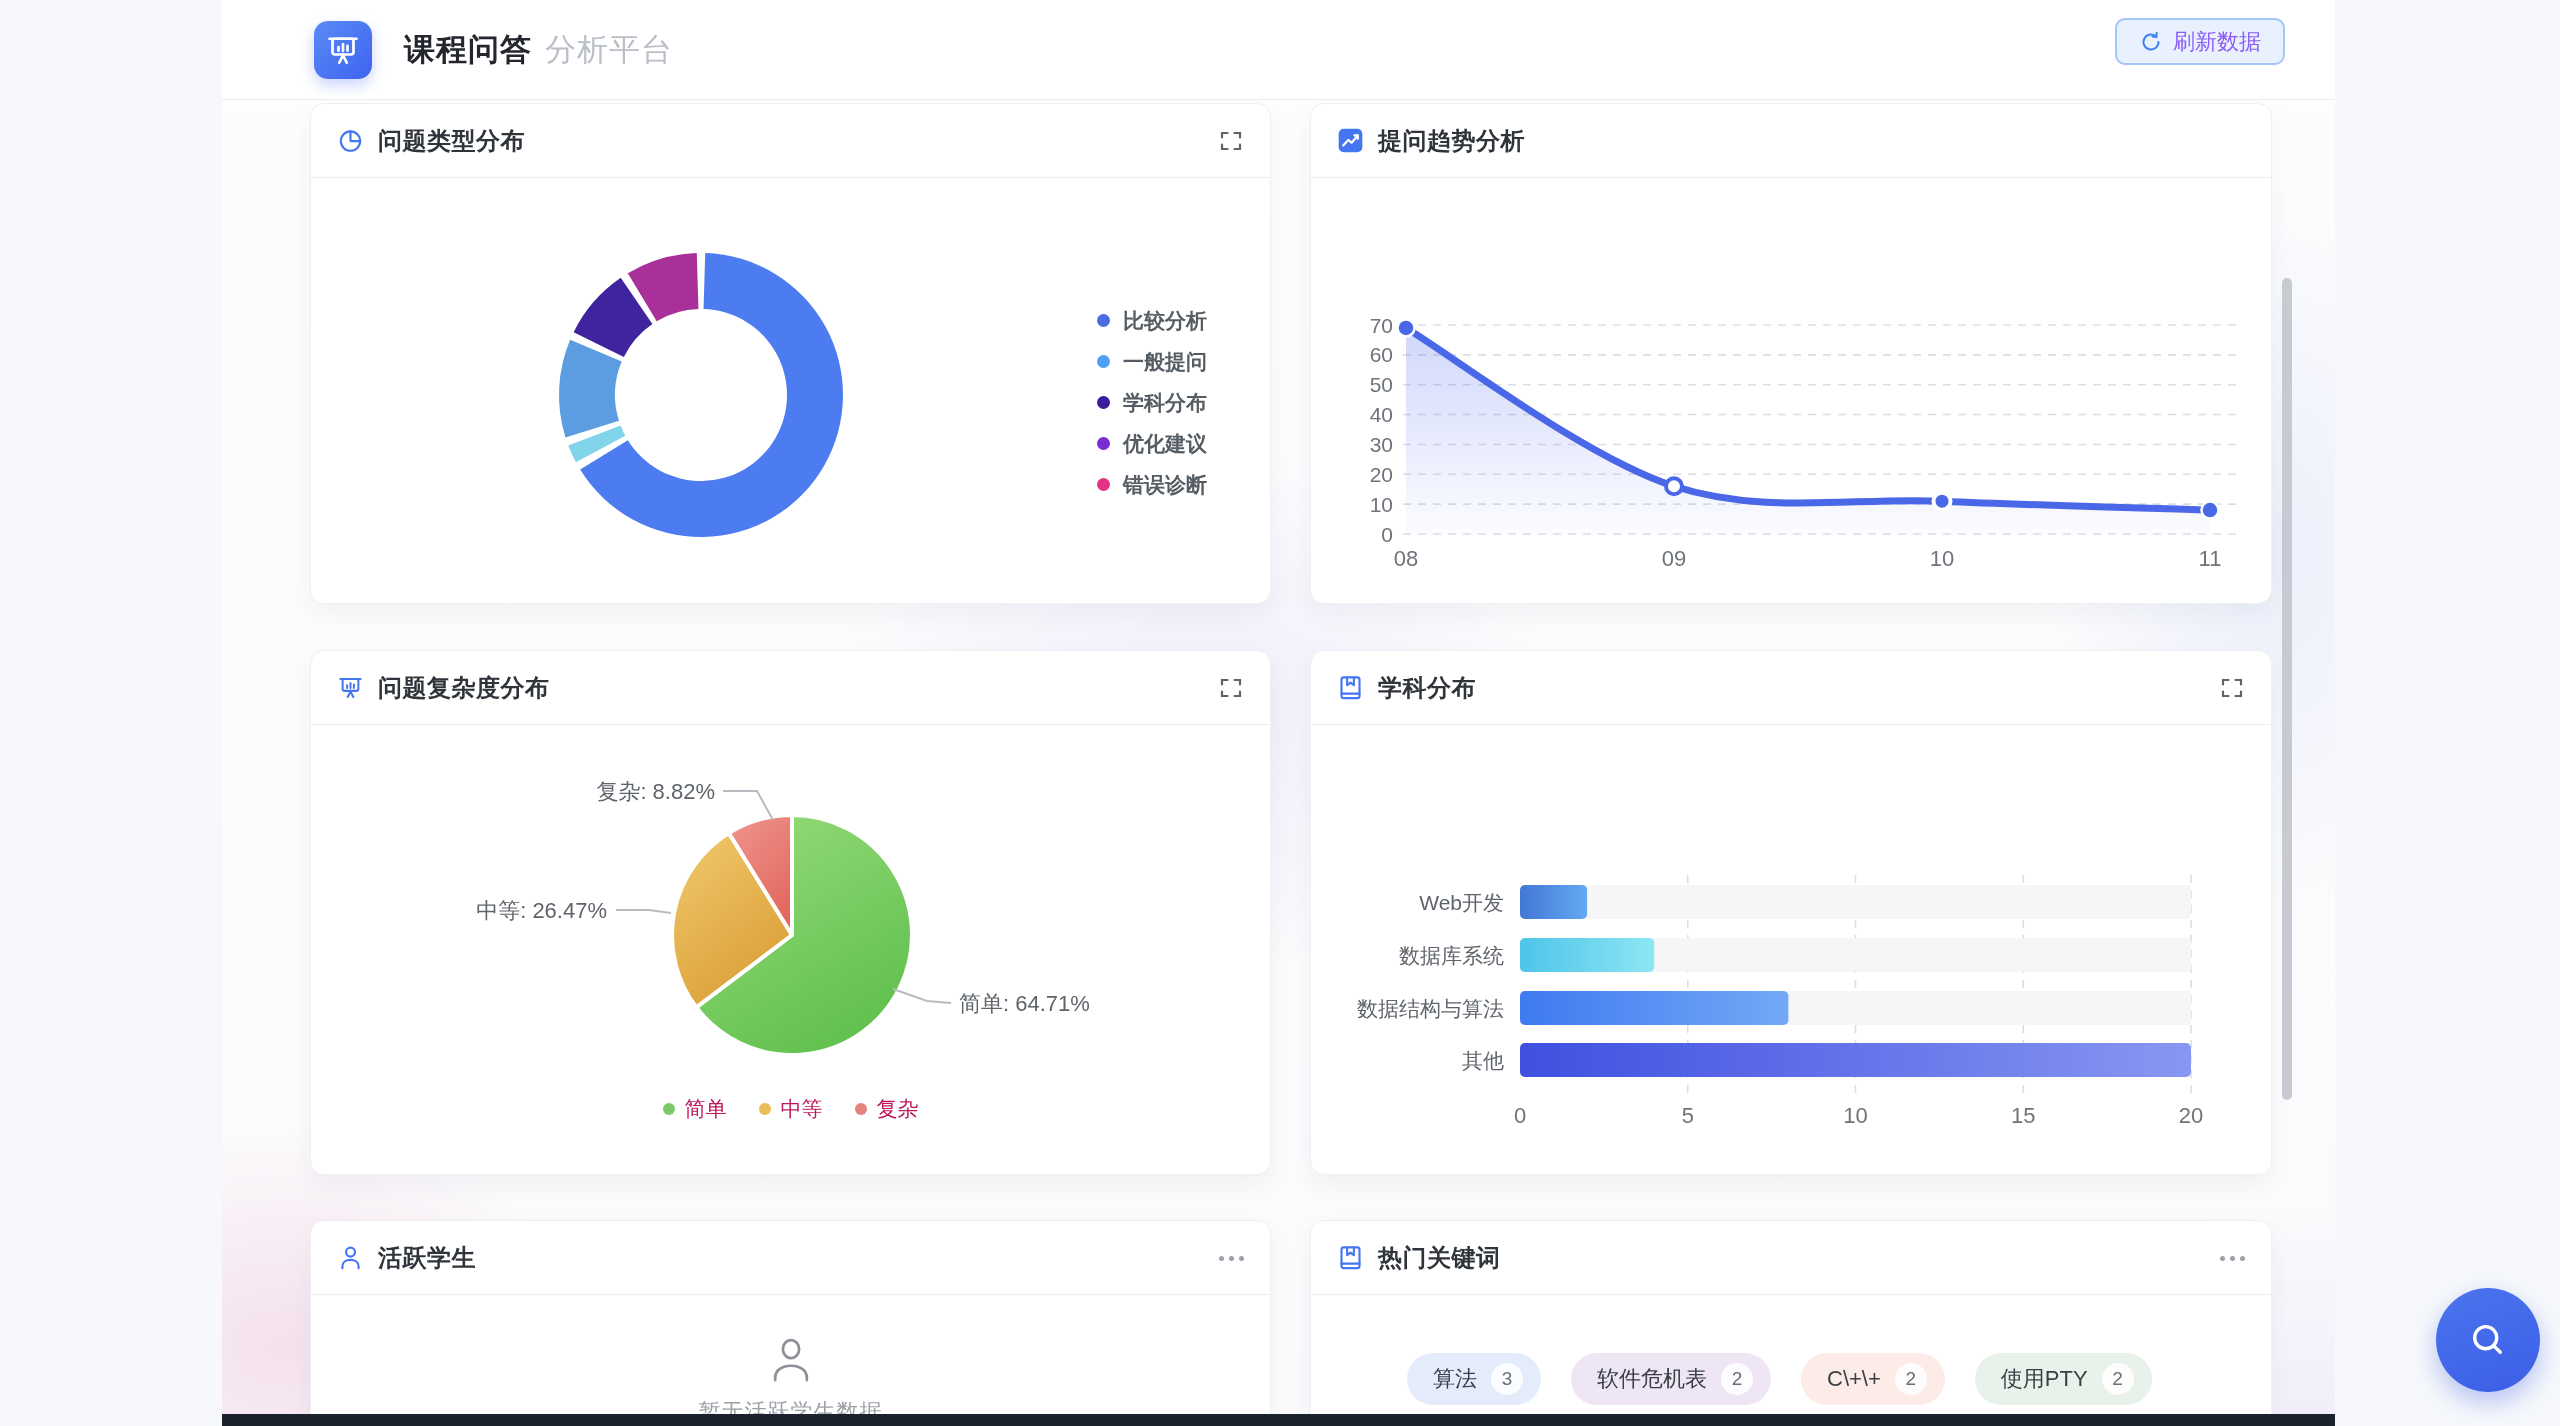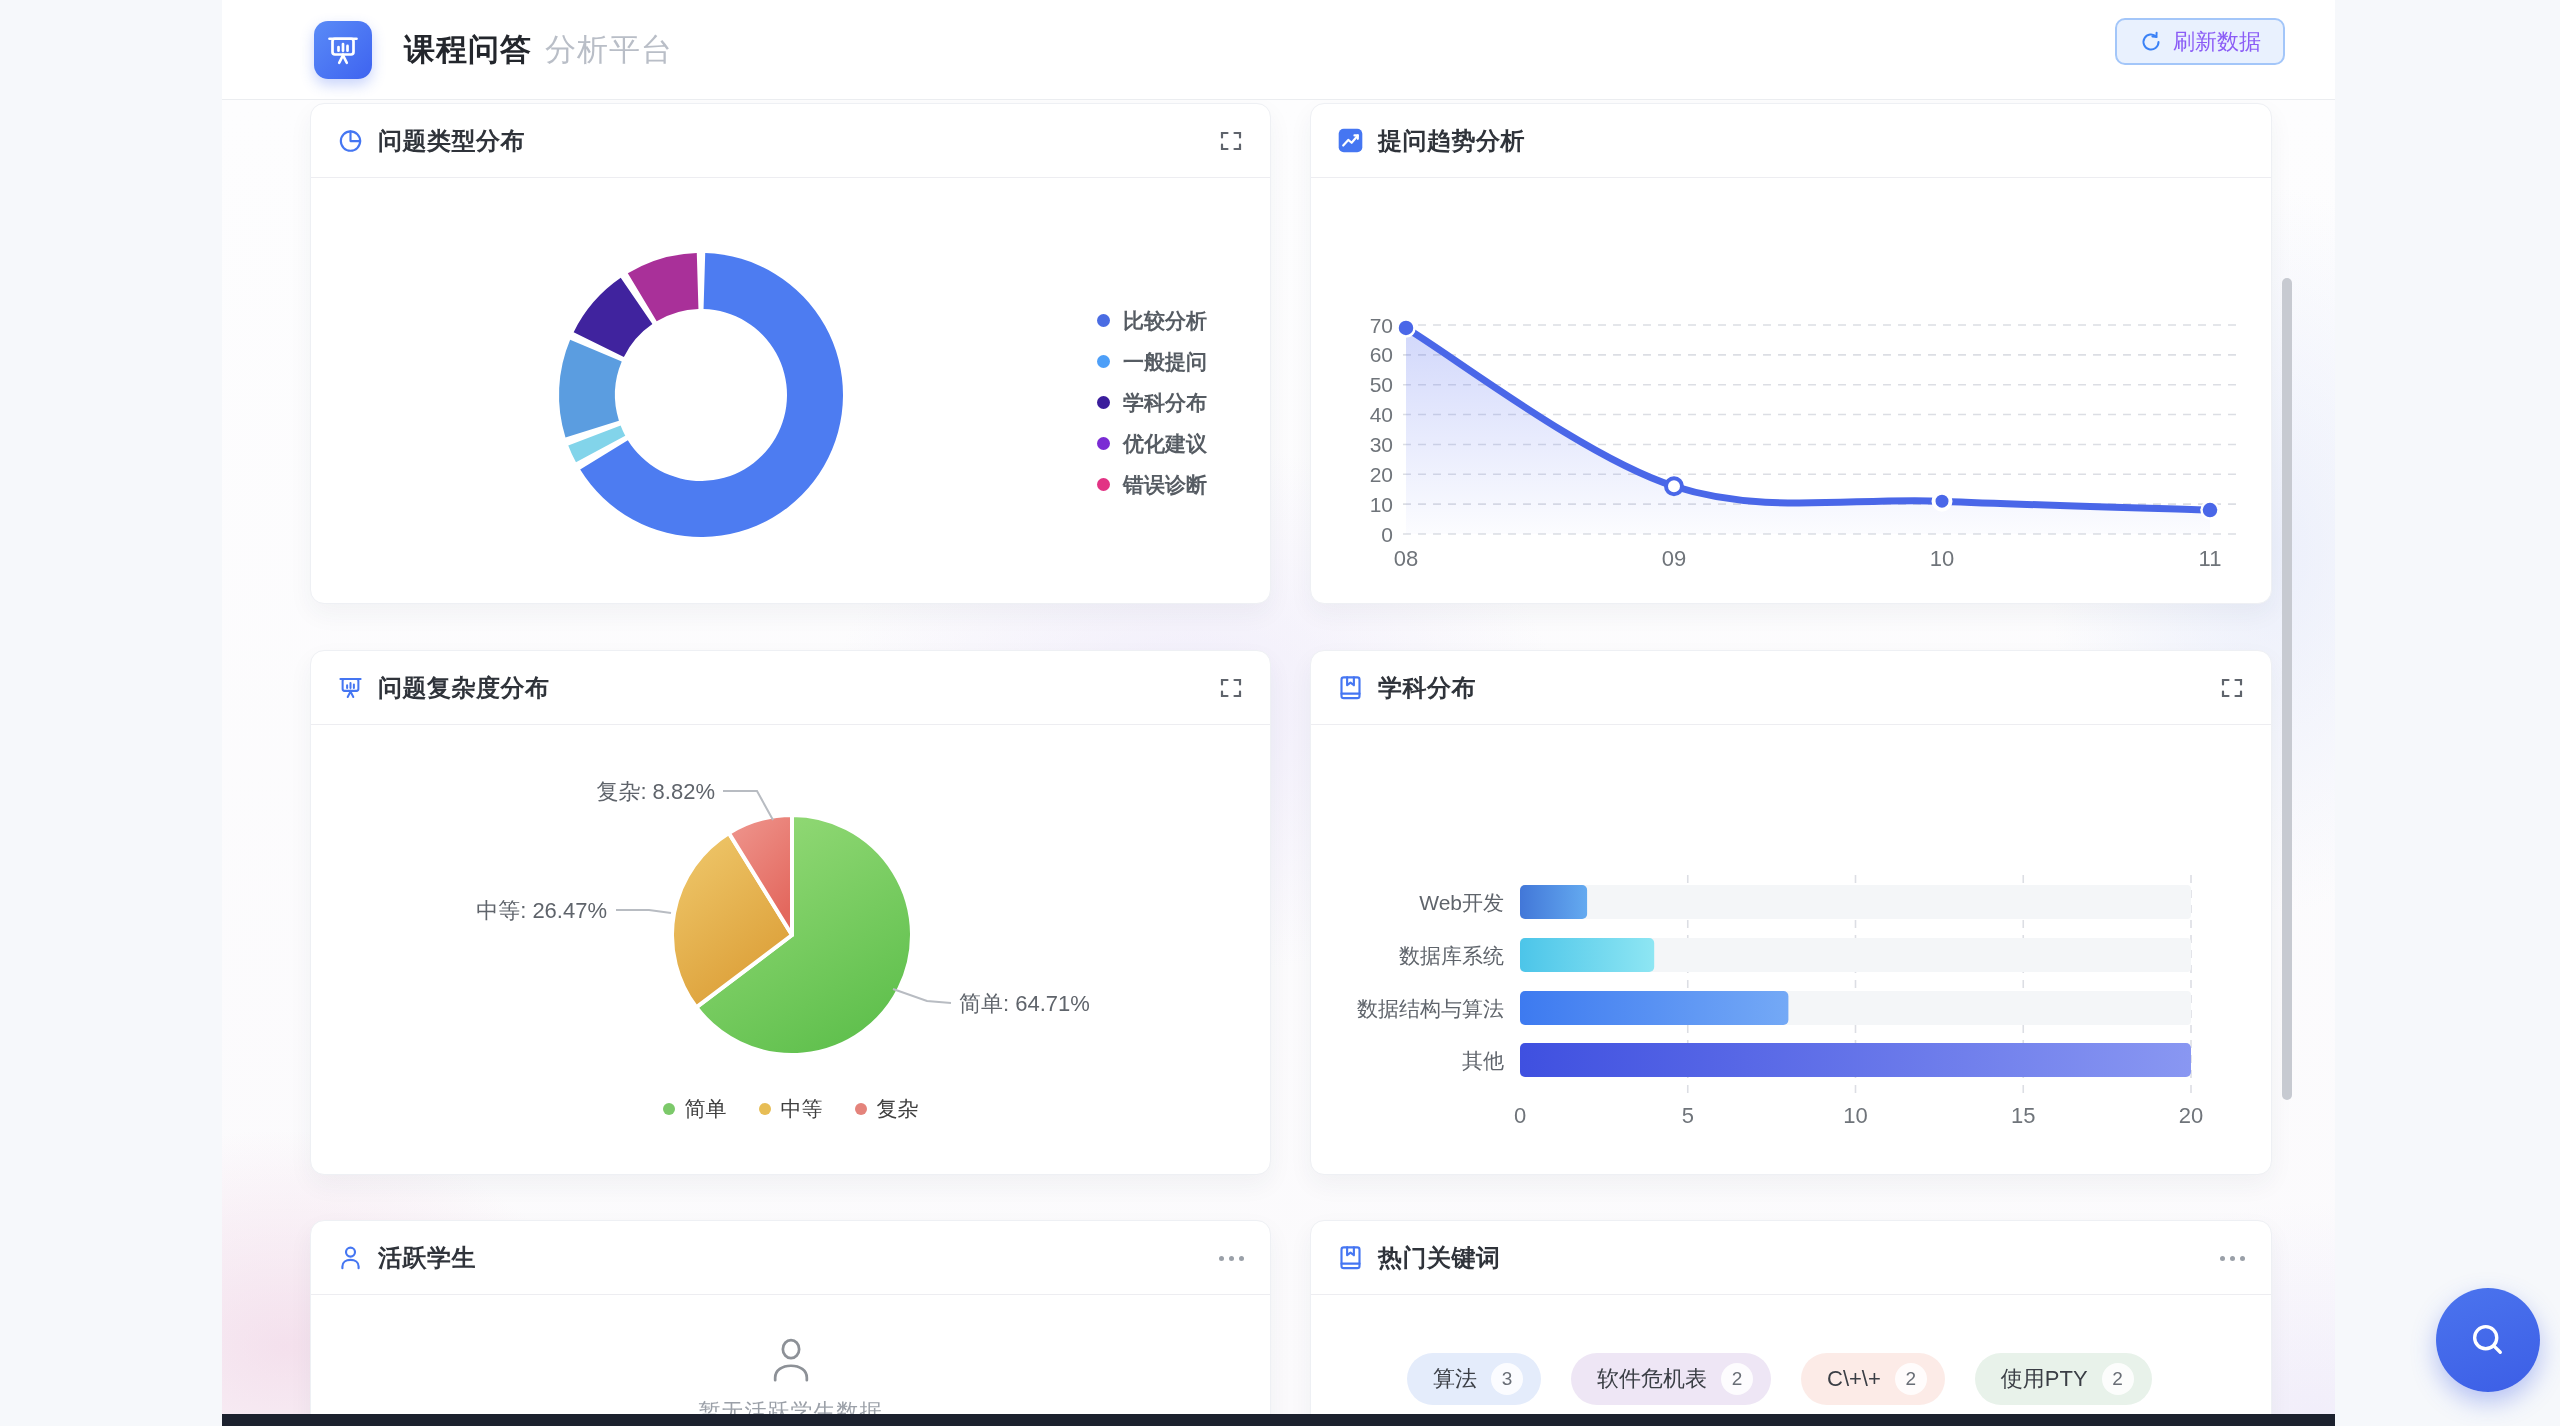--- a/index.html
+++ b/index.html
@@ -53,21 +53,21 @@
   
   .donut-legend { position:absolute; left:786px; top:122px; display:flex; flex-direction:column; }
   .dl-item { height:41px; display:flex; align-items:center; gap:13px; cursor:pointer;font-weight:bold; }
   .dl-dot { width:13px; height:13px; border-radius:50%; }
   .dl-label { font-size:21px; color:#565c63; }
 
   
   .pie-legend { position:absolute; left:0; top:370px; width:100%; display:flex; justify-content:center; gap:32px; }
   .pl-item { display:flex; align-items:center; gap:10px; cursor:pointer; }
   .pl-dot { width:12px; height:12px; border-radius:50%; }
-  .pl-label { font-size:21px; color:#404040; }
+  .pl-label { font-size:21px; color:#be185d; }
 
   
   .kw-row { position:absolute; left:96px; top:58px; display:flex; gap:30px; }
   .pill { height:52px; border-radius:26px; display:flex; align-items:center; padding:0 18px 0 26px;
           font-size:22px; color:#3a3e45; cursor:pointer; }
   .pill .cnt { margin-left:14px; min-width:32px; height:32px; border-radius:16px; background:rgba(255,255,255,.85);
                display:flex; align-items:center; justify-content:center; font-size:19px; color:#696e76; padding:0 9px; }
 
   
   .empty-wrap { position:absolute; left:0; top:40px; width:100%; display:flex; flex-direction:column; align-items:center; }

